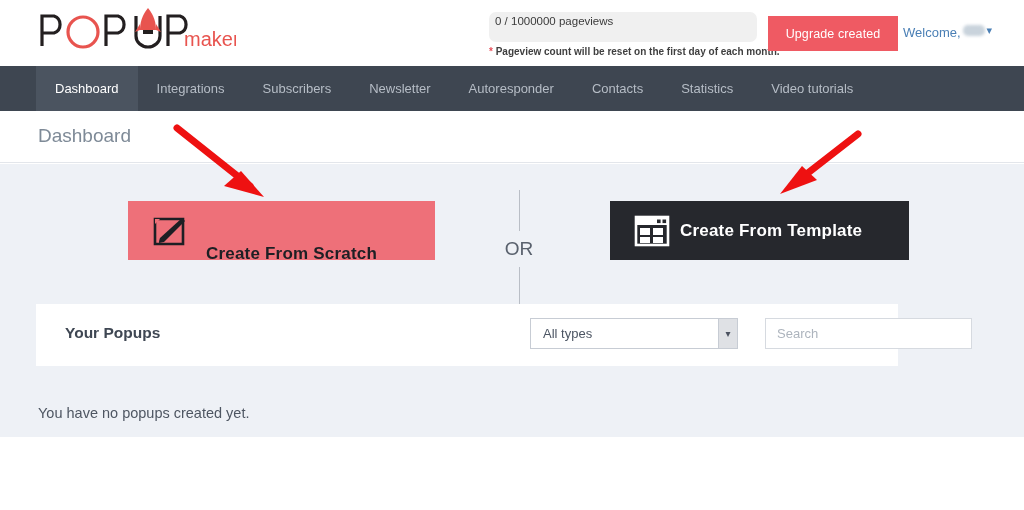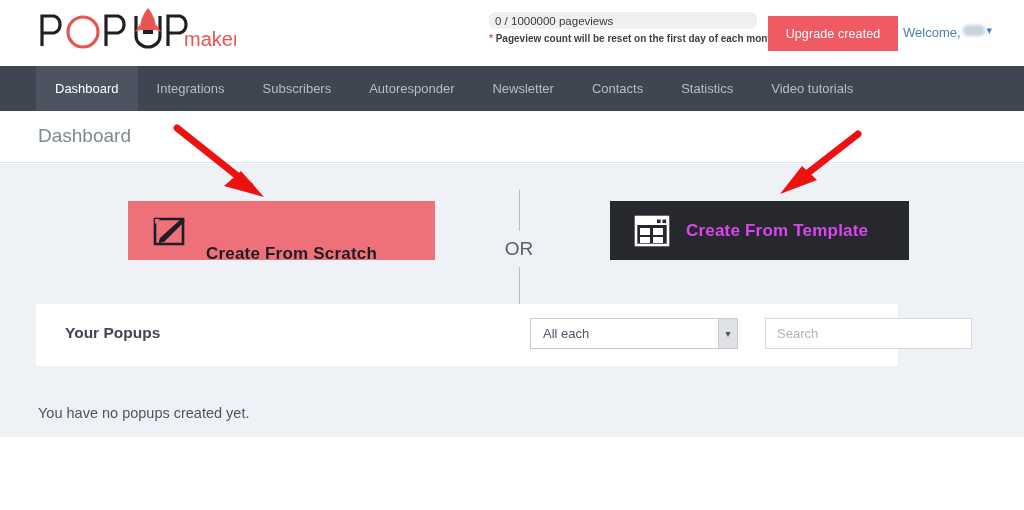--- a/index.html
+++ b/index.html
@@ -22,21 +22,21 @@
   .logo {
     position: absolute; left: 36px; top: 6px;
     width: 200px; height: 52px;
     display: block;
   }
   .pageview-block {
     position: absolute; left: 489px; top: 12px; width: 268px;
   }
   .pageview-bar {
     background: #f0f0f0;
-    height: 17px;
+    height: 30px;
     font-size: 11.5px;
     color: #3a3a3a;
     padding: 2px 6px 0 6px;
     line-height: 15px;
     white-space: nowrap;
     border-radius: 7px;
   }
   .pageview-note {
     margin-top: 4px;
     font-size: 10px;
@@ -122,21 +122,21 @@
   .btn-template {
     position: absolute; left: 610px; top: 11px;
     width: 299px; height: 59px;
     background: #26282d;
     display: flex; align-items: center;
     cursor: pointer;
   }
   .btn-icon { width: 56px; display: flex; align-items: center; justify-content: center; margin-left: 14px; }
   .btn-label { font-size: 17px; font-weight: bold; letter-spacing: .2px; }
   .btn-scratch .btn-label { color: #1d1f24; margin-left: 8px; margin-top: 46px; }
-  .btn-template .btn-label { color: #d946ef; margin-left: 6px; }
+  .btn-template .btn-label { color: #ffffff; margin-left: 0; }
 
   .or-wrap {
     position: absolute; left: 488px; top: 0px;
     width: 62px; height: 118px;
     display: flex; flex-direction: column; align-items: center; justify-content: center;
   }
   .or-line { width: 1px; background: #b9bec6; flex: 1 1 auto; }
   .or-text { font-size: 19px; color: #59616d; padding: 7px 0; font-weight: normal; }
 
   
@@ -234,22 +234,22 @@
       <span>Welcome,</span>
       <span class="redacted"></span>
       <span class="chev">▾</span>
     </div>
   </div>
 
   <div class="navbar">
     <div class="nav-item active">Dashboard</div>
     <div class="nav-item">Integrations</div>
     <div class="nav-item">Subscribers</div>
+    <div class="nav-item">Newsletter</div>
     <div class="nav-item">Autoresponder</div>
-    <div class="nav-item">Newsletter</div>
     <div class="nav-item">Contacts</div>
     <div class="nav-item">Statistics</div>
     <div class="nav-item">Video tutorials</div>
   </div>
 
   <div class="title-strip">
     <div class="page-title">Dashboard</div>
   </div>
 
   <div class="content">
@@ -288,21 +288,21 @@
           </svg>
         </span>
         <span class="btn-label">Create From Template</span>
       </div>
     </div>
 
     <div class="popups-card">
       <div class="card-title">Your Popups</div>
 
       <div class="type-select">
-        <span class="sel-label">All each</span>
+        <span class="sel-label">All types</span>
         <span class="sel-arrow">▾</span>
       </div>
 
       <input class="search-input" type="text" placeholder="Search" style="">
     </div>
 
     <div class="empty-msg">You have no popups created yet.</div>
   </div>
 
   <svg class="arrows" viewBox="0 0 1024 510" xmlns="http://www.w3.org/2000/svg">

